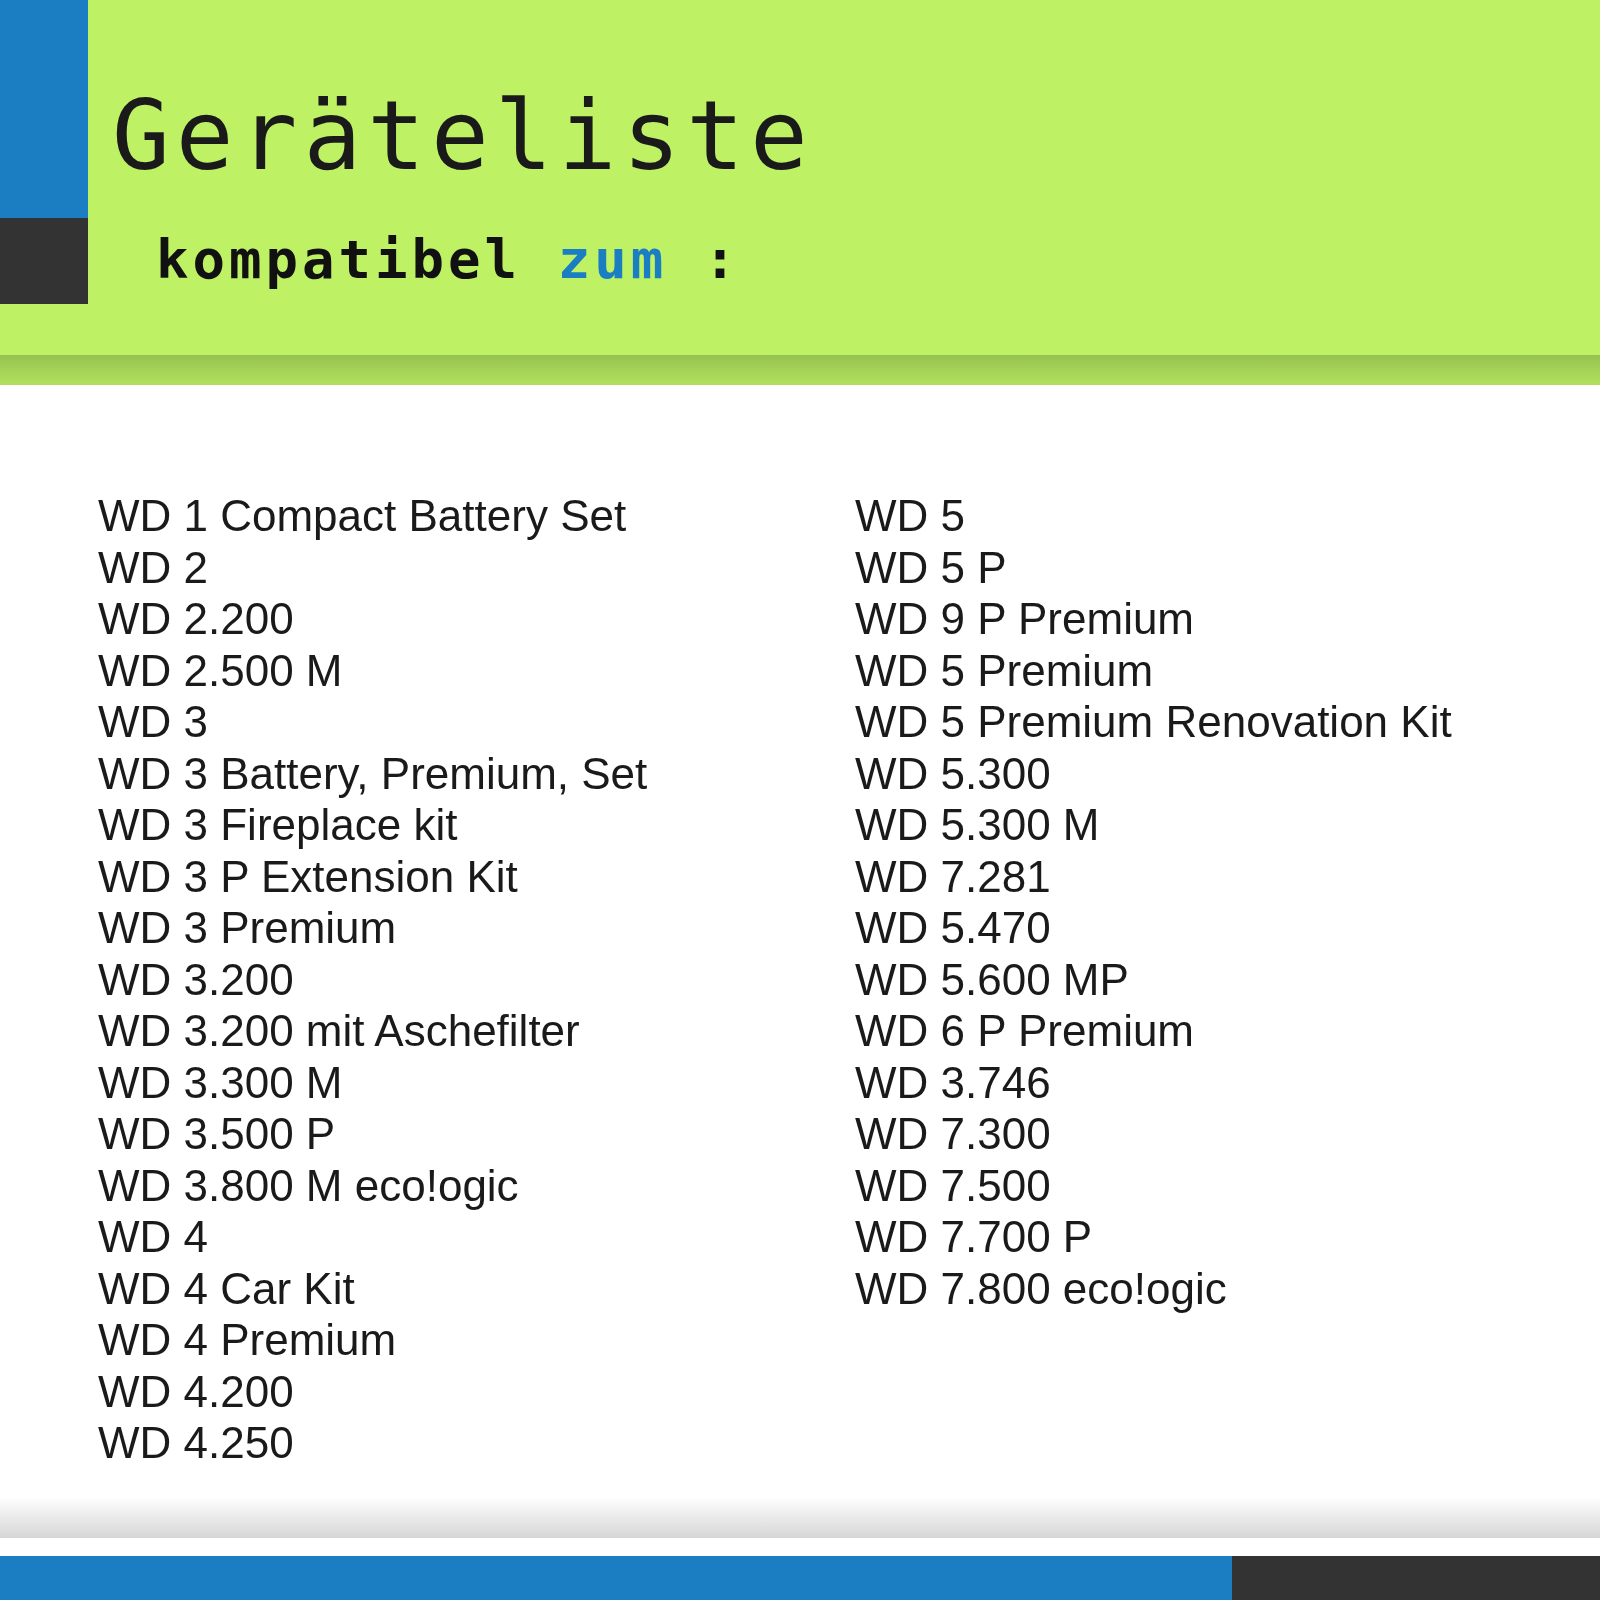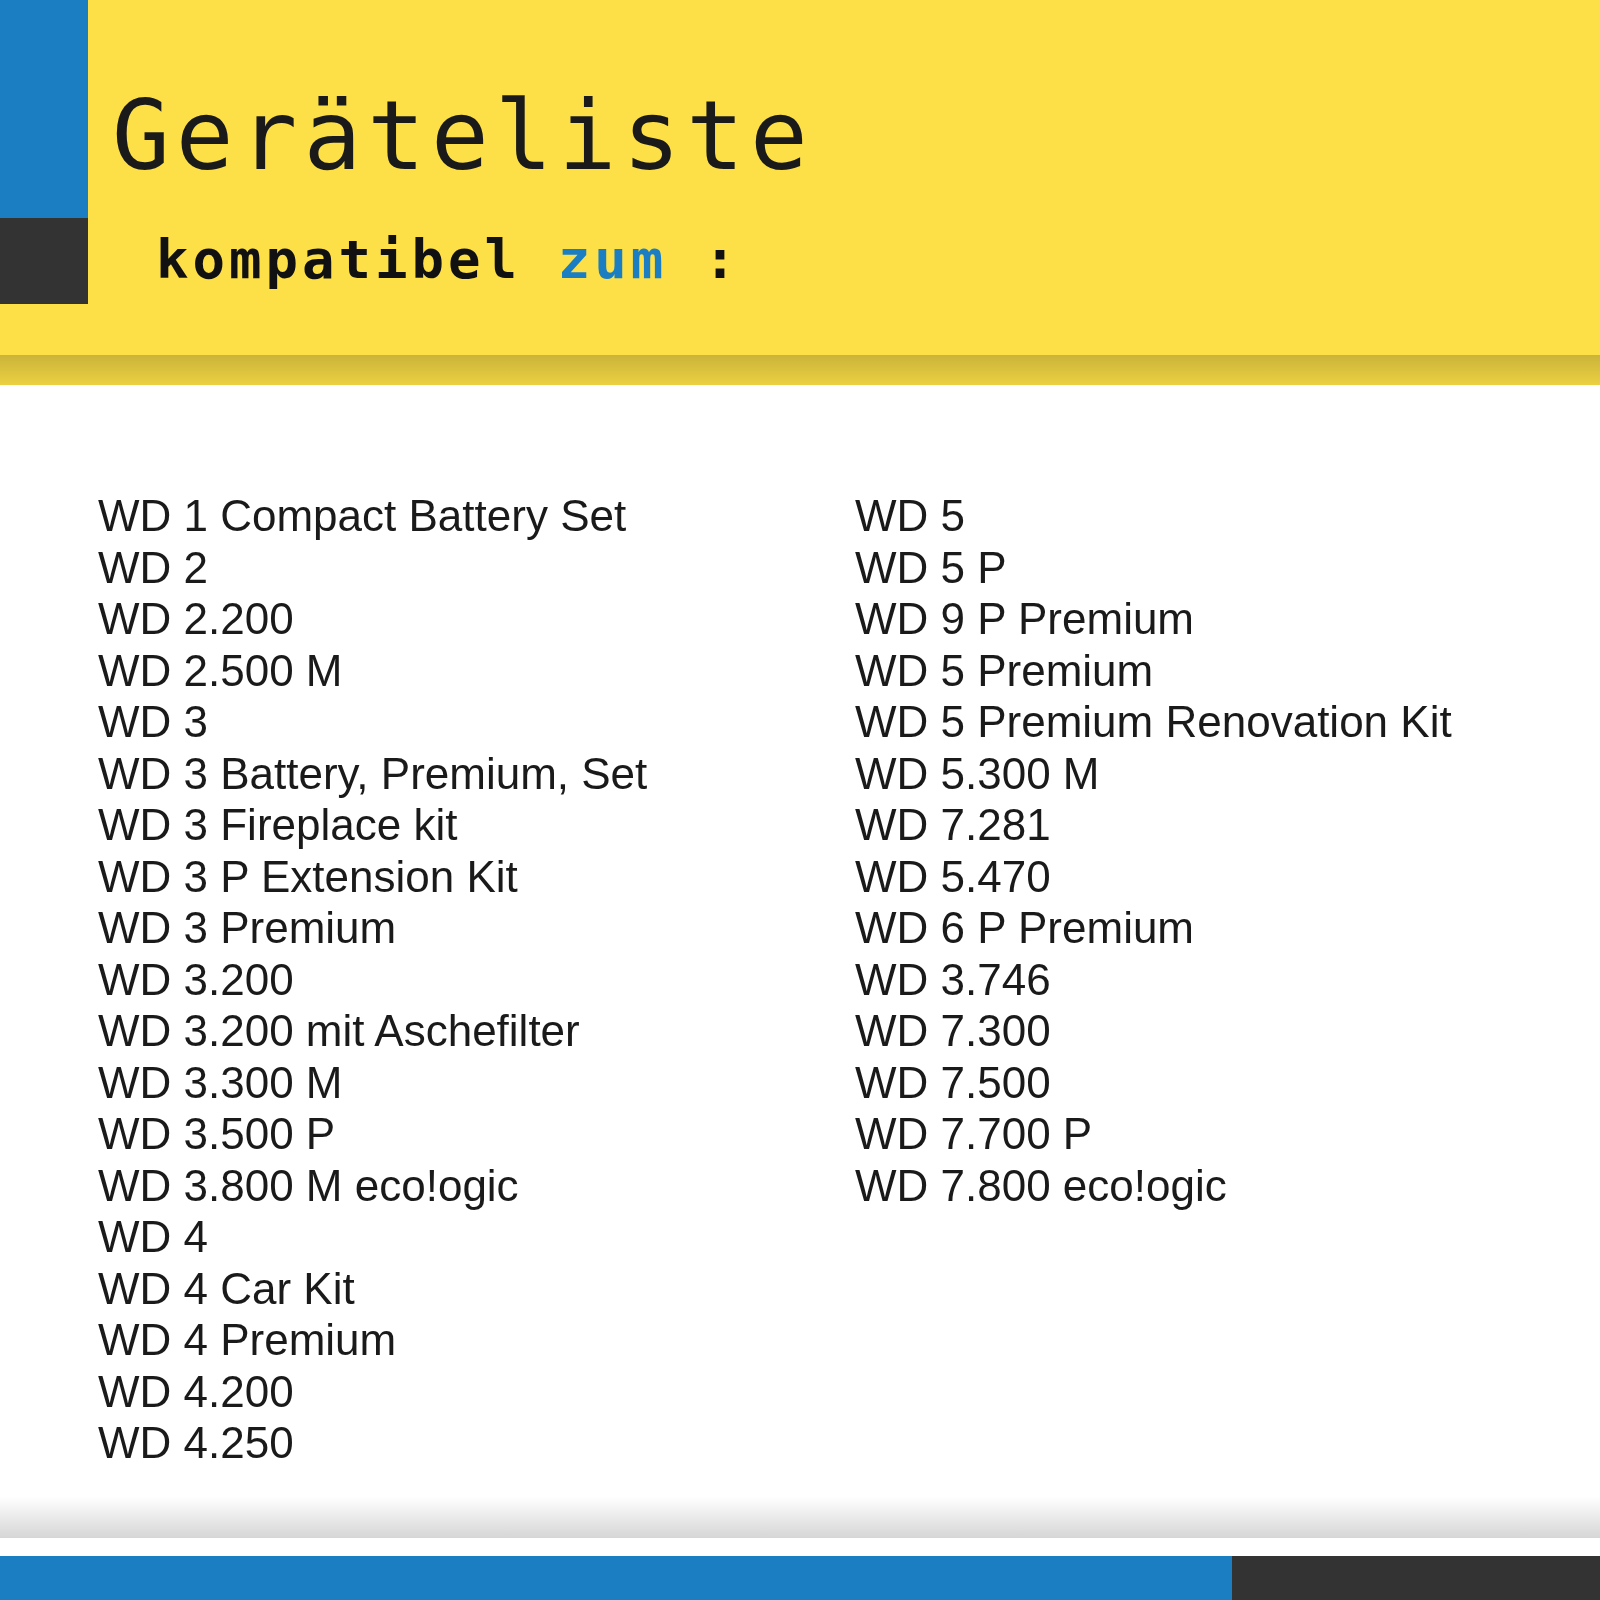--- a/index.html
+++ b/index.html
@@ -15,21 +15,21 @@
     position: relative;
   }
 
   
   .header {
     position: absolute;
     left: 0;
     top: 0;
     width: 1600px;
     height: 385px;
-    background: #fde047;
+    background: #bef264;
     overflow: hidden;
   }
   .accent-blue {
     position: absolute;
     left: 0;
     top: 0;
     width: 88px;
     height: 218px;
     background: #1b7ec2;
   }
@@ -176,23 +176,25 @@
     <div class="device-item">WD 4.200</div>
     <div class="device-item">WD 4.250</div>
   </div>
 
   <div class="col col-right">
     <div class="device-item">WD 5</div>
     <div class="device-item">WD 5 P</div>
     <div class="device-item">WD 9 P Premium</div>
     <div class="device-item">WD 5 Premium</div>
     <div class="device-item">WD 5 Premium Renovation Kit</div>
+    <div class="device-item">WD 5.300</div>
     <div class="device-item">WD 5.300 M</div>
     <div class="device-item">WD 7.281</div>
     <div class="device-item">WD 5.470</div>
+    <div class="device-item">WD 5.600 MP</div>
     <div class="device-item">WD 6 P Premium</div>
     <div class="device-item">WD 3.746</div>
     <div class="device-item">WD 7.300</div>
     <div class="device-item">WD 7.500</div>
     <div class="device-item">WD 7.700 P</div>
     <div class="device-item">WD 7.800 eco!ogic</div>
   </div>
 
 </div>
 

